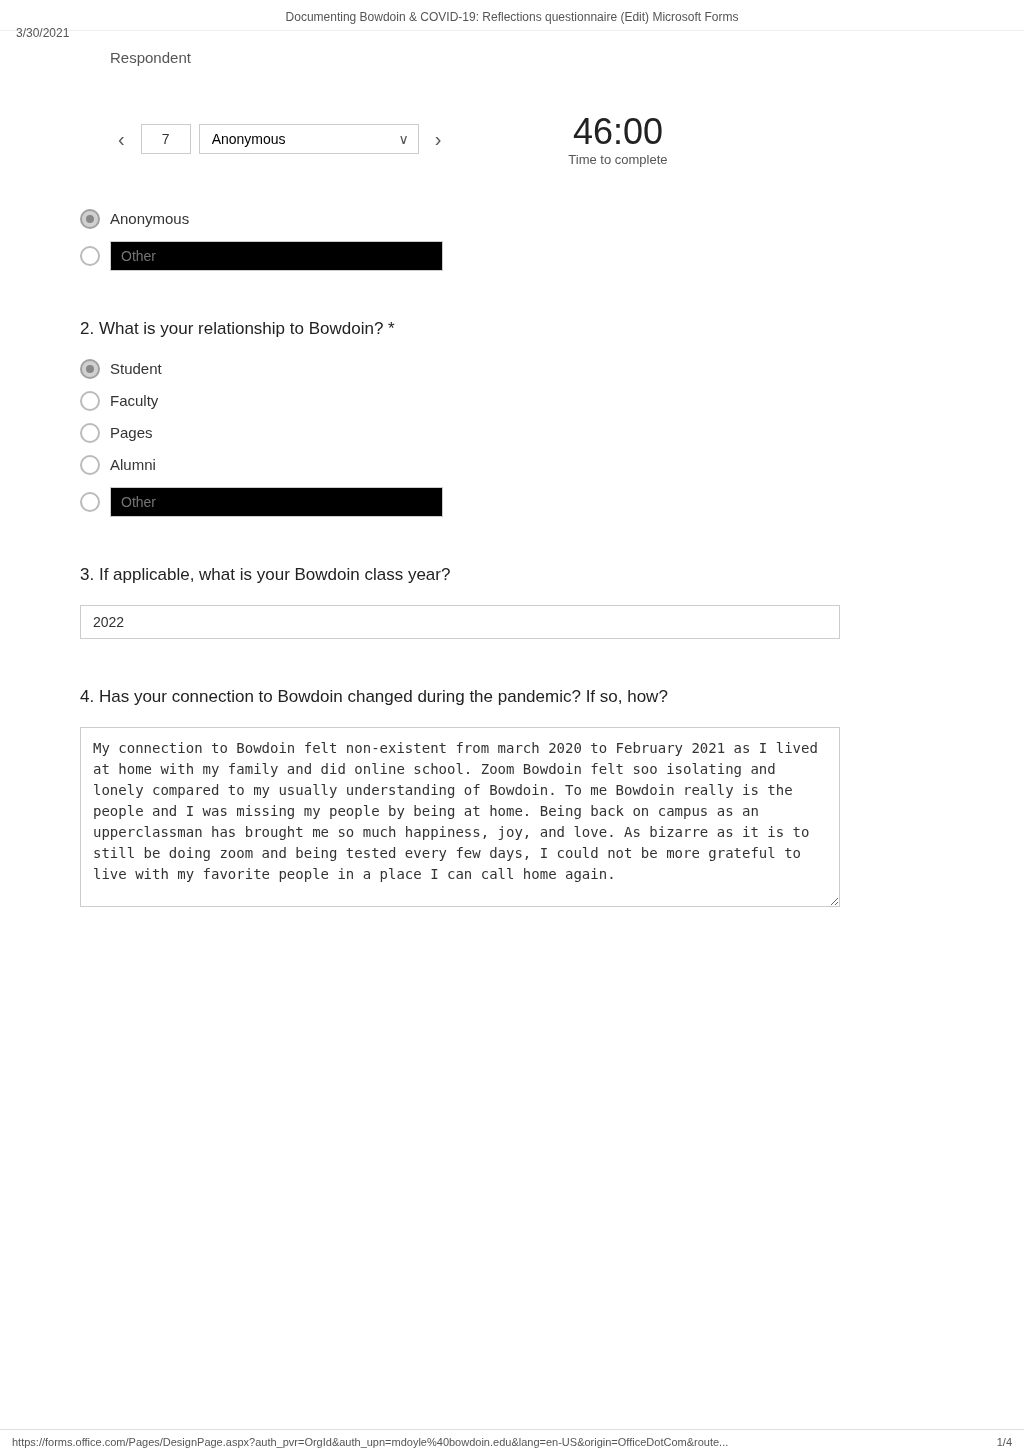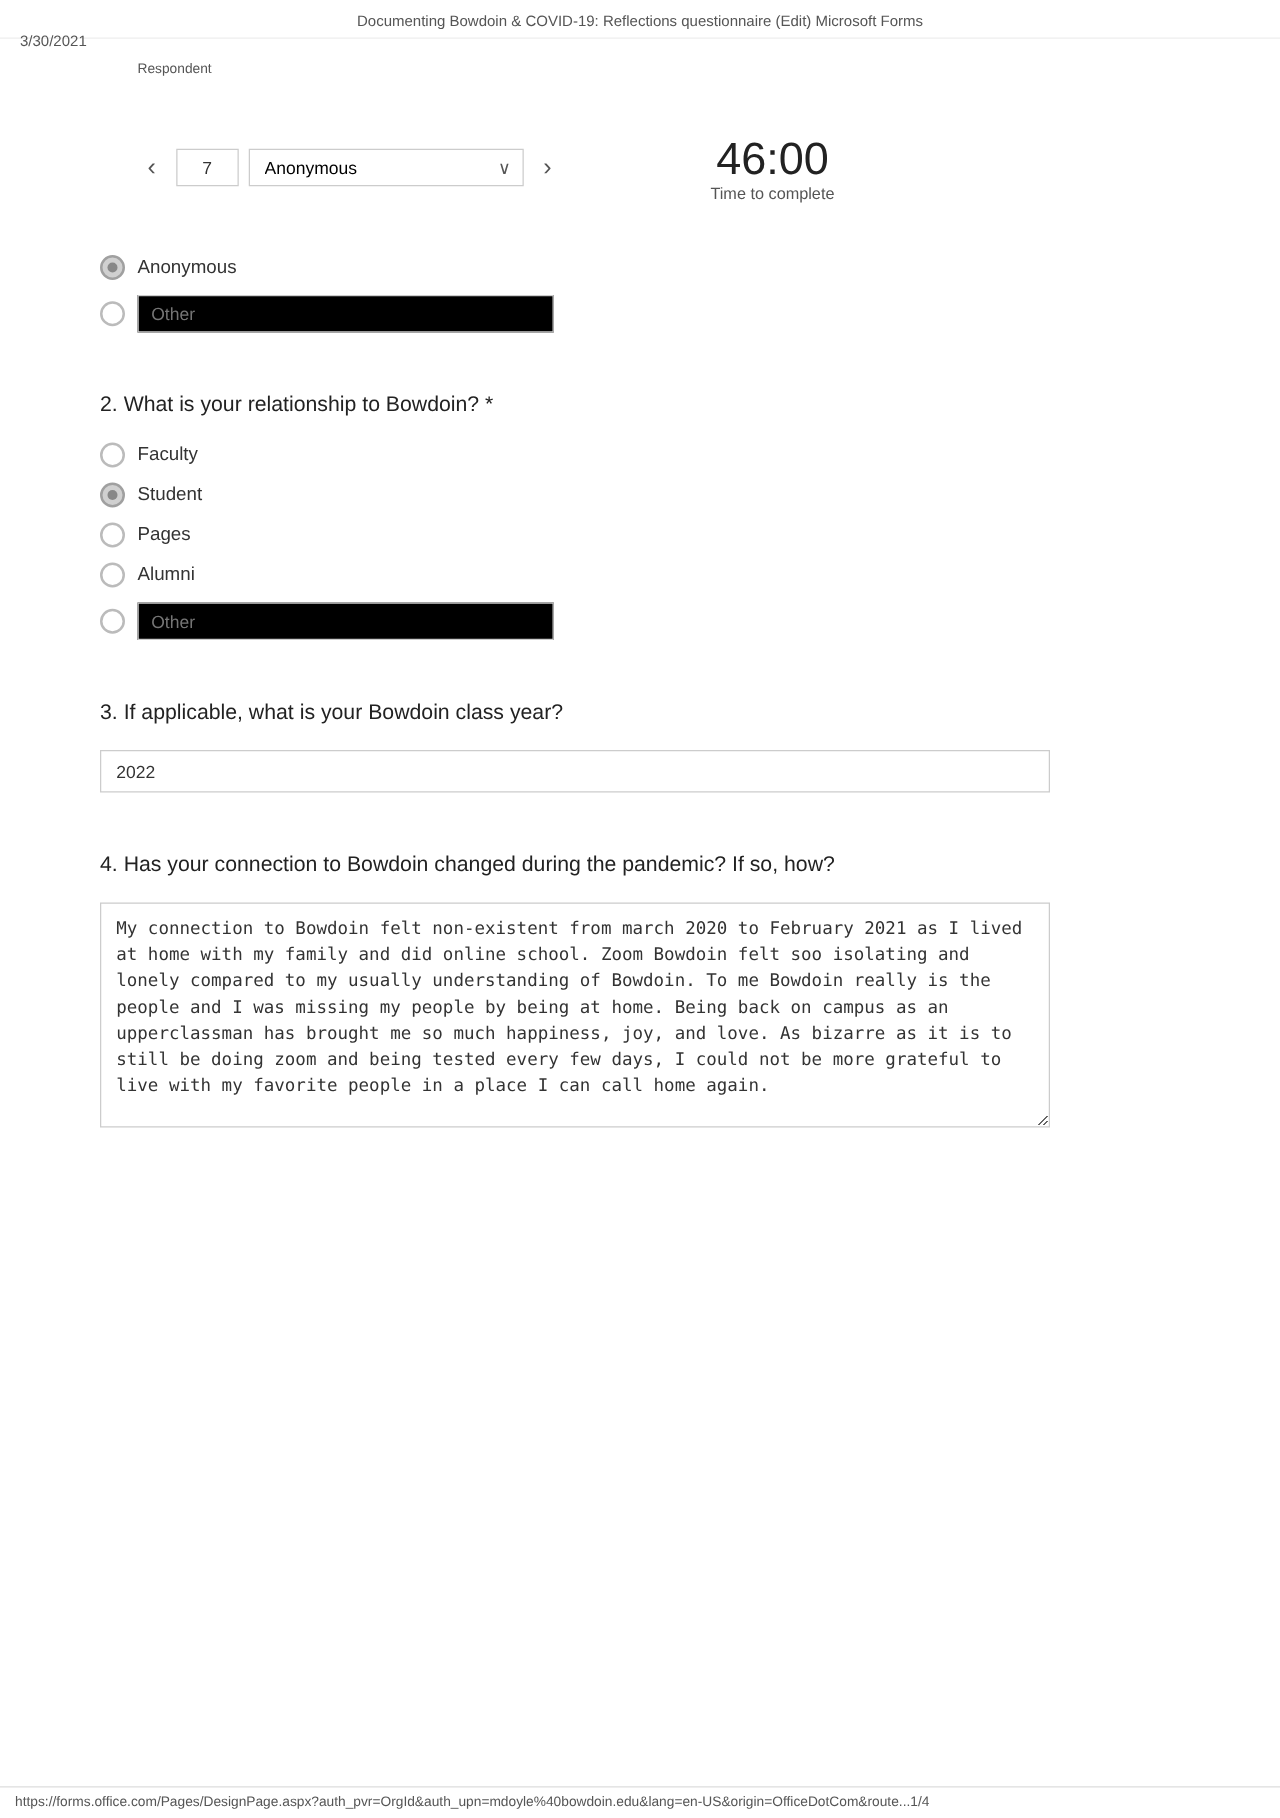--- a/index.html
+++ b/index.html
@@ -185,32 +185,33 @@
       position: fixed;
       bottom: 0;
       left: 0;
       width: 1024px;
       background: #fff;
       border-top: 1px solid #ddd;
       padding: 6px 12px;
       font-size: 11px;
       color: #555;
       display: flex;
+      justify-content: space-between;
       align-items: center;
     }
   </style>
 </head>
 <body>
 
 <div class="top-bar">
   <span class="date">3/30/2021</span>
   <span>Documenting Bowdoin &amp; COVID-19: Reflections questionnaire (Edit) Microsoft Forms</span>
 </div>
 
-<div style="padding-left: 110px; padding-top: 18px; font-size:11px; color:#555;">
+<div style="padding-left: 110px; padding-top: 18px; font-size:15px; color:#555;">
   <span>Respondent</span>
 </div>
 <div class="respondent-section">
   <span class="nav-arrow">‹</span>
   <div class="respondent-number">7</div>
   <div class="dropdown-wrapper">
     <select class="respondent-dropdown"><option>Anonymous</option></select>
   </div>
   <span class="nav-arrow">›</span>
   <div class="timer-section">
@@ -234,27 +235,27 @@
     </div>
   </div>
 
   <div class="question-block">
     <div class="question-title">
       <span>2.</span>
       <span>What is your relationship to Bowdoin? *</span>
     </div>
 
     <div class="radio-option">
-      <div class="radio-circle"></div>
-      <span class="radio-label">Faculty</span>
-    </div>
-
-    <div class="radio-option">
       <div class="radio-circle selected"></div>
       <span class="radio-label">Student</span>
+    </div>
+
+    <div class="radio-option">
+      <div class="radio-circle"></div>
+      <span class="radio-label">Faculty</span>
     </div>
 
     <div class="radio-option">
       <div class="radio-circle"></div>
       <span class="radio-label">Pages</span>
     </div>
 
     <div class="radio-option">
       <div class="radio-circle"></div>
       <span class="radio-label">Alumni</span>

